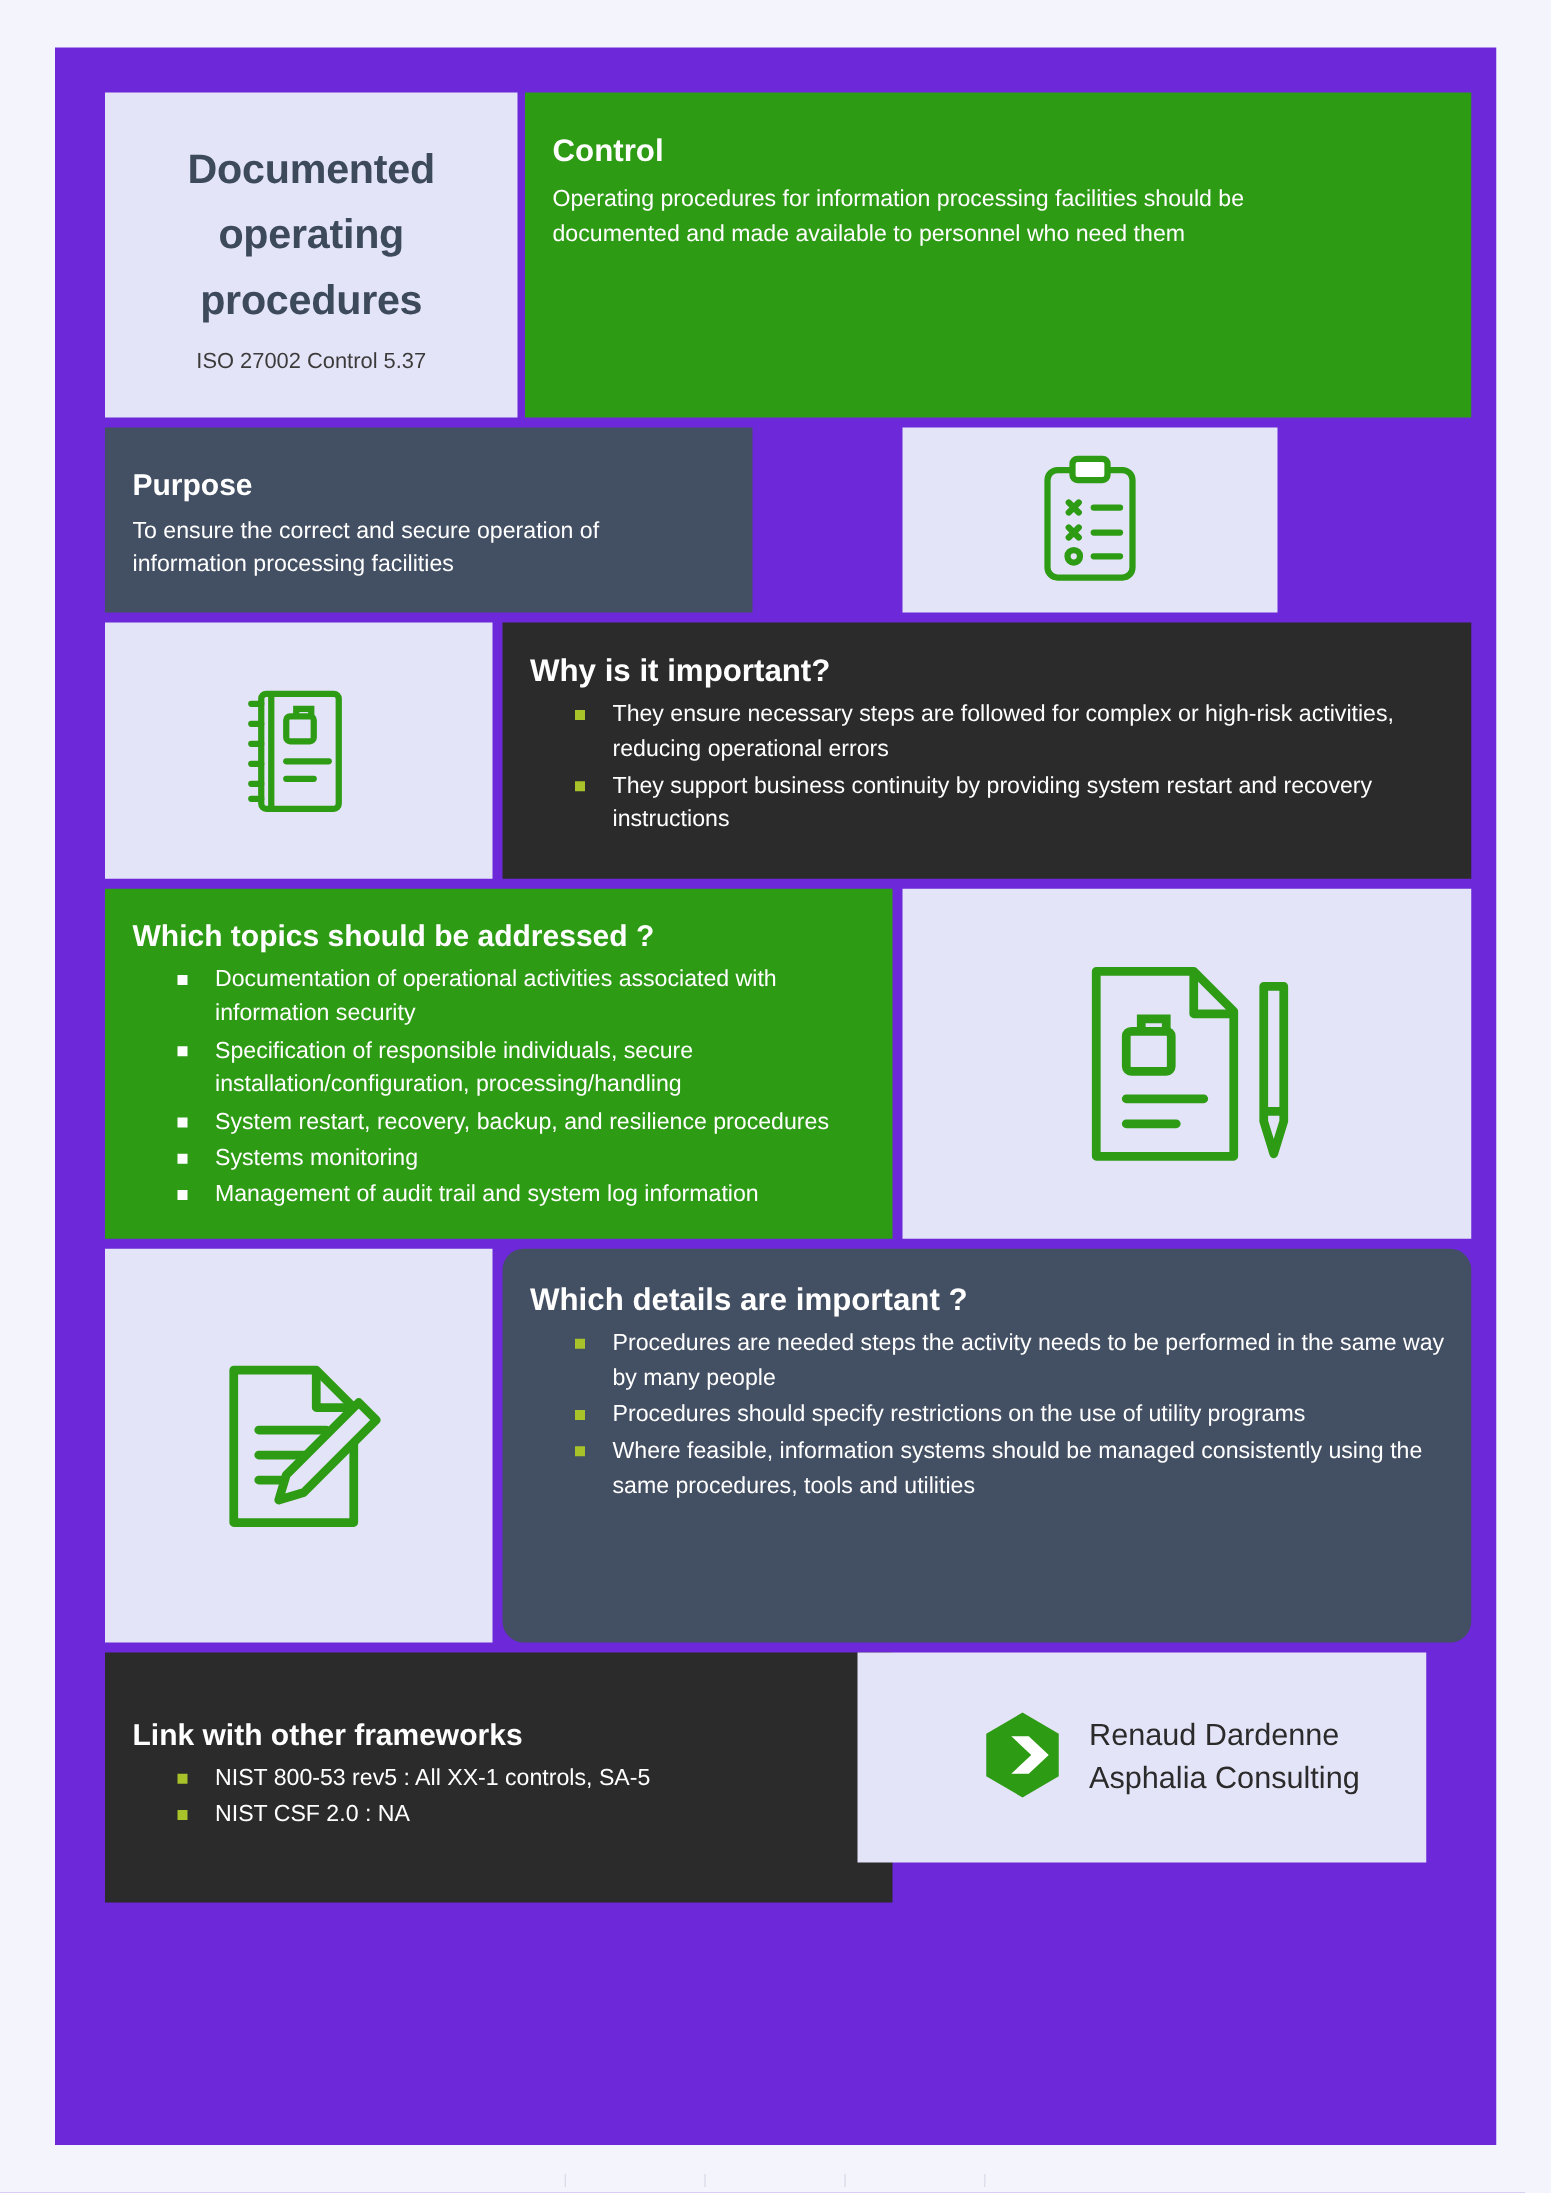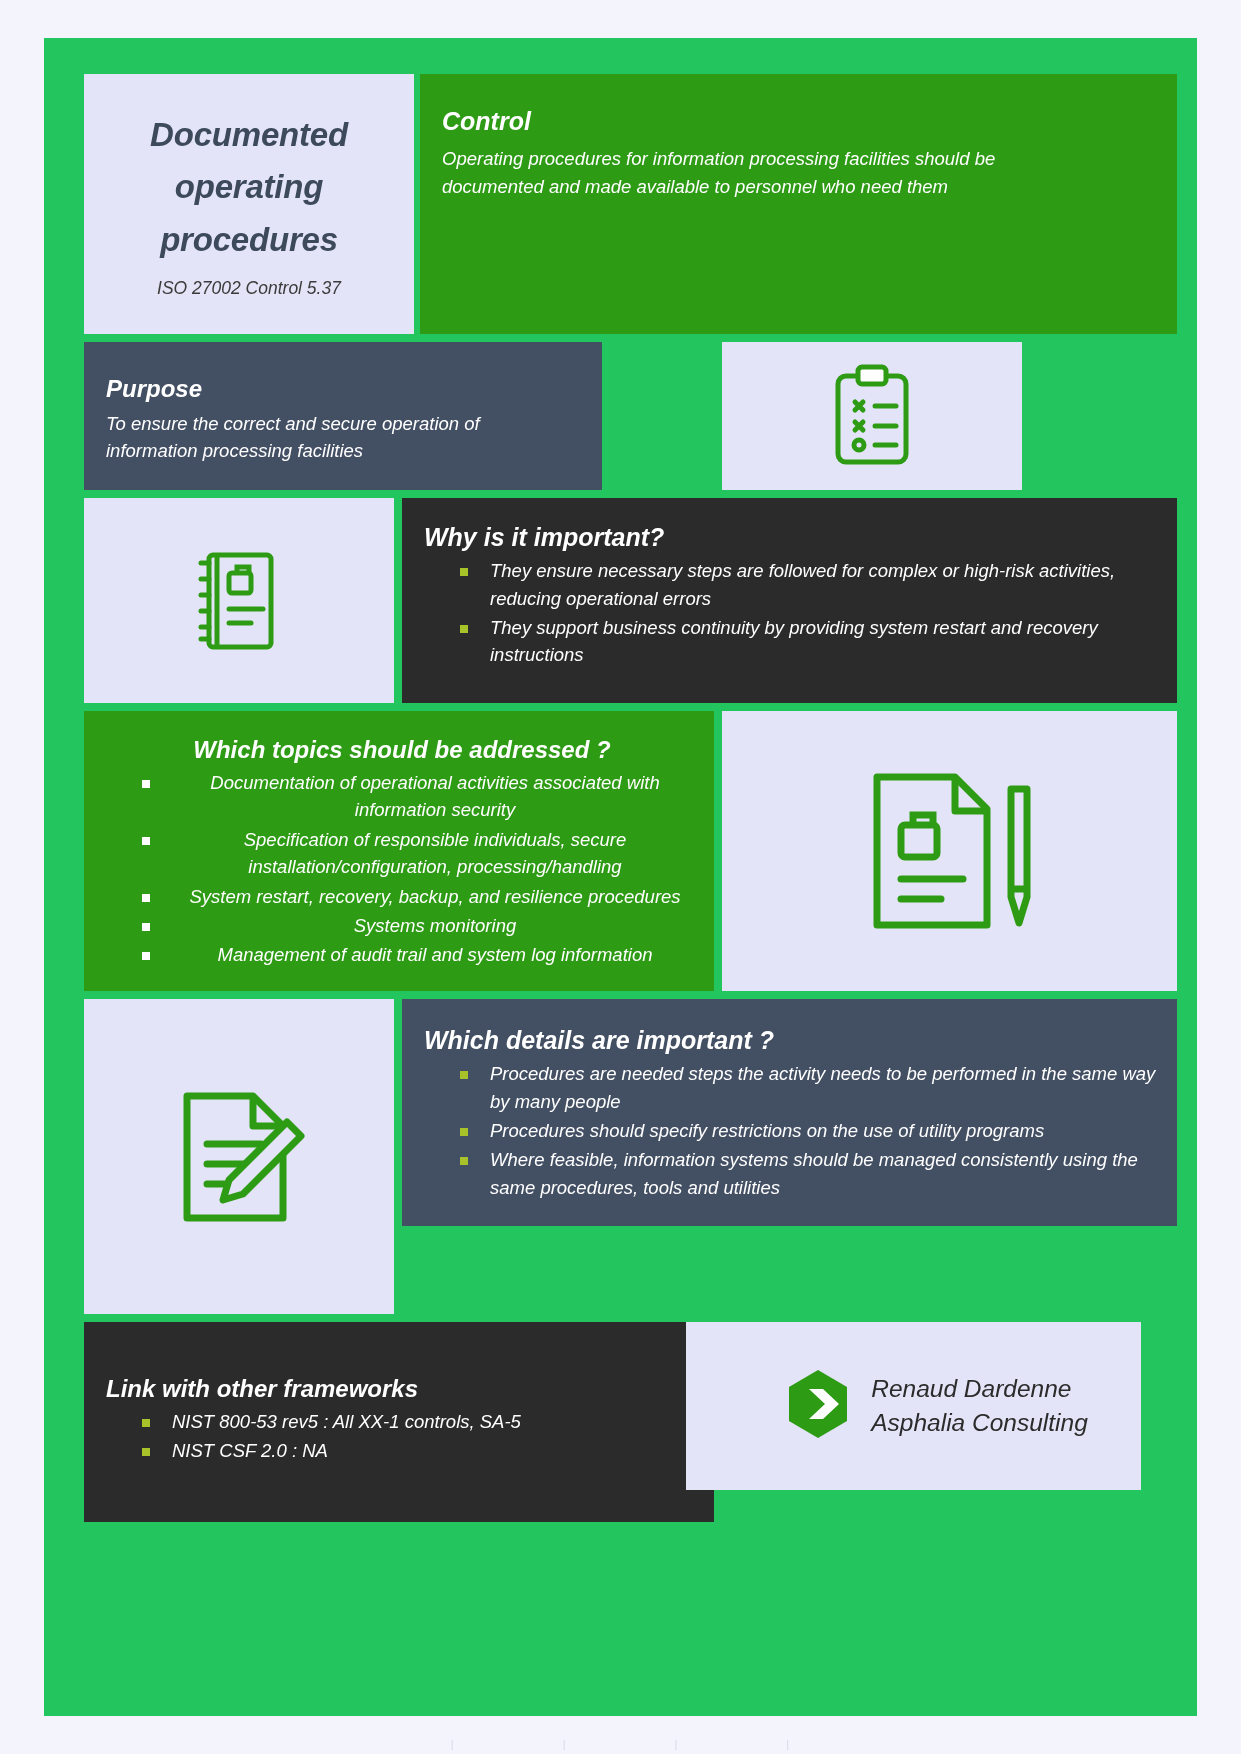--- a/index.html
+++ b/index.html
@@ -16,23 +16,22 @@
     width: 1241px;
     height: 1754px;
     background: #f4f4fc;
     padding: 38px 44px;
   }
 
   .sheet {
     position: relative;
     width: 1153px;
     height: 1678px;
-    background: #22c55e;
+    background: #6d28d9;
     padding: 18px;
-    font-style: italic;
   }
 
   .grid {
     position: relative;
     width: 100%;
     height: 100%;
   }
 
   
   .blk { position: absolute; overflow: hidden; }
@@ -78,24 +77,24 @@
     background: #a8c22a;
   }
   ul.blist.white-bullets li::before { background: #ffffff; }
 
   
   .b-control   { left: 358px; top: 18px;   width: 757px; height: 260px; padding: 32px 0 0 22px; }
   .b-purpose   { left: 22px;  top: 286px;  width: 518px; height: 148px; padding: 32px 28px 0 22px; }
   .b-icon1     { left: 660px; top: 286px;  width: 300px; height: 148px; }
   .b-icon2     { left: 22px;  top: 442px;  width: 310px; height: 205px; }
   .b-why       { left: 340px; top: 442px;  width: 775px; height: 205px; padding: 24px 22px 0 22px; }
-  .b-topics    { left: 22px;  top: 655px;  width: 630px; height: 280px; padding: 24px 16px 0 22px; text-align: center; }
+  .b-topics    { left: 22px;  top: 655px;  width: 630px; height: 280px; padding: 24px 16px 0 22px; }
   .b-icon3     { left: 660px; top: 655px;  width: 455px; height: 280px; }
   .b-icon4     { left: 22px;  top: 943px;  width: 310px; height: 315px; }
-  .b-details   { left: 340px; top: 943px;  width: 775px; height: 227px; padding: 26px 16px 0 22px; }
+  .b-details   { left: 340px; top: 943px;  width: 775px; height: 315px; padding: 26px 16px 0 22px; border-radius: 17px; }
   .b-frame     { left: 22px;  top: 1266px; width: 630px; height: 200px; padding: 52px 16px 0 22px; }
   .b-logo      { left: 624px; top: 1266px; width: 455px; height: 168px; padding-left: 48px; }
 
   
   .icon-wrap {
     width: 100%; height: 100%;
     display: flex; align-items: center; justify-content: center;
   }
 
   

